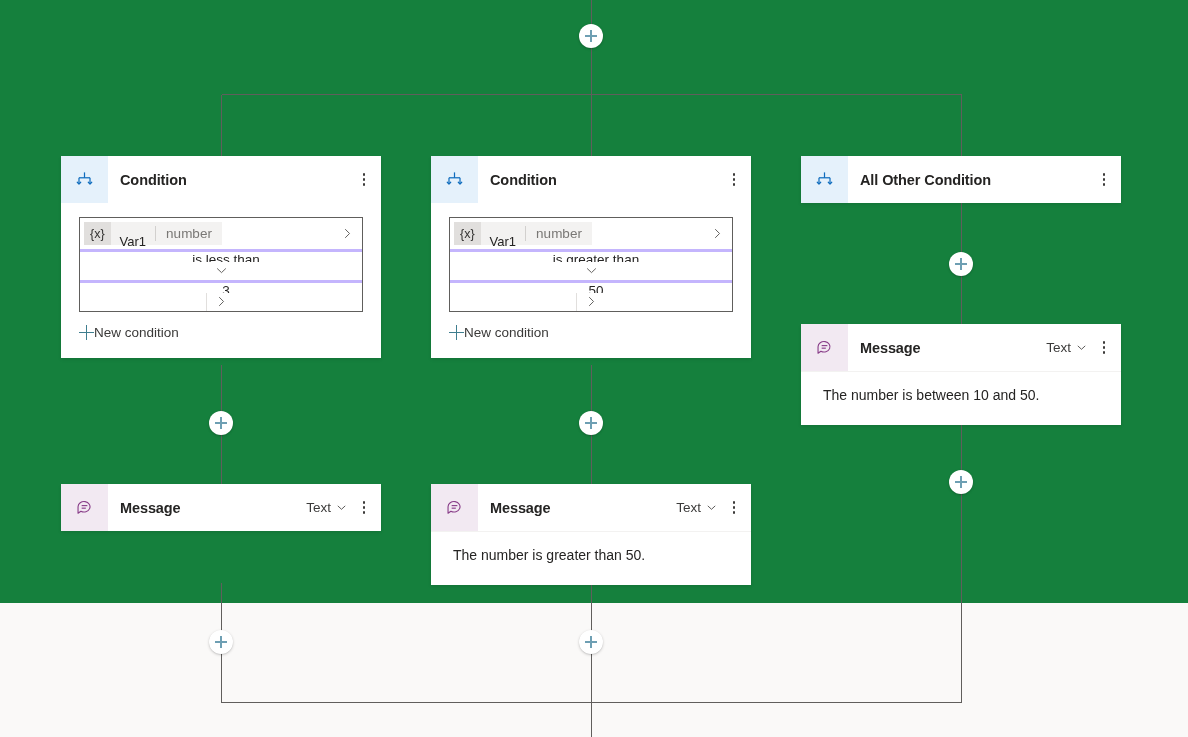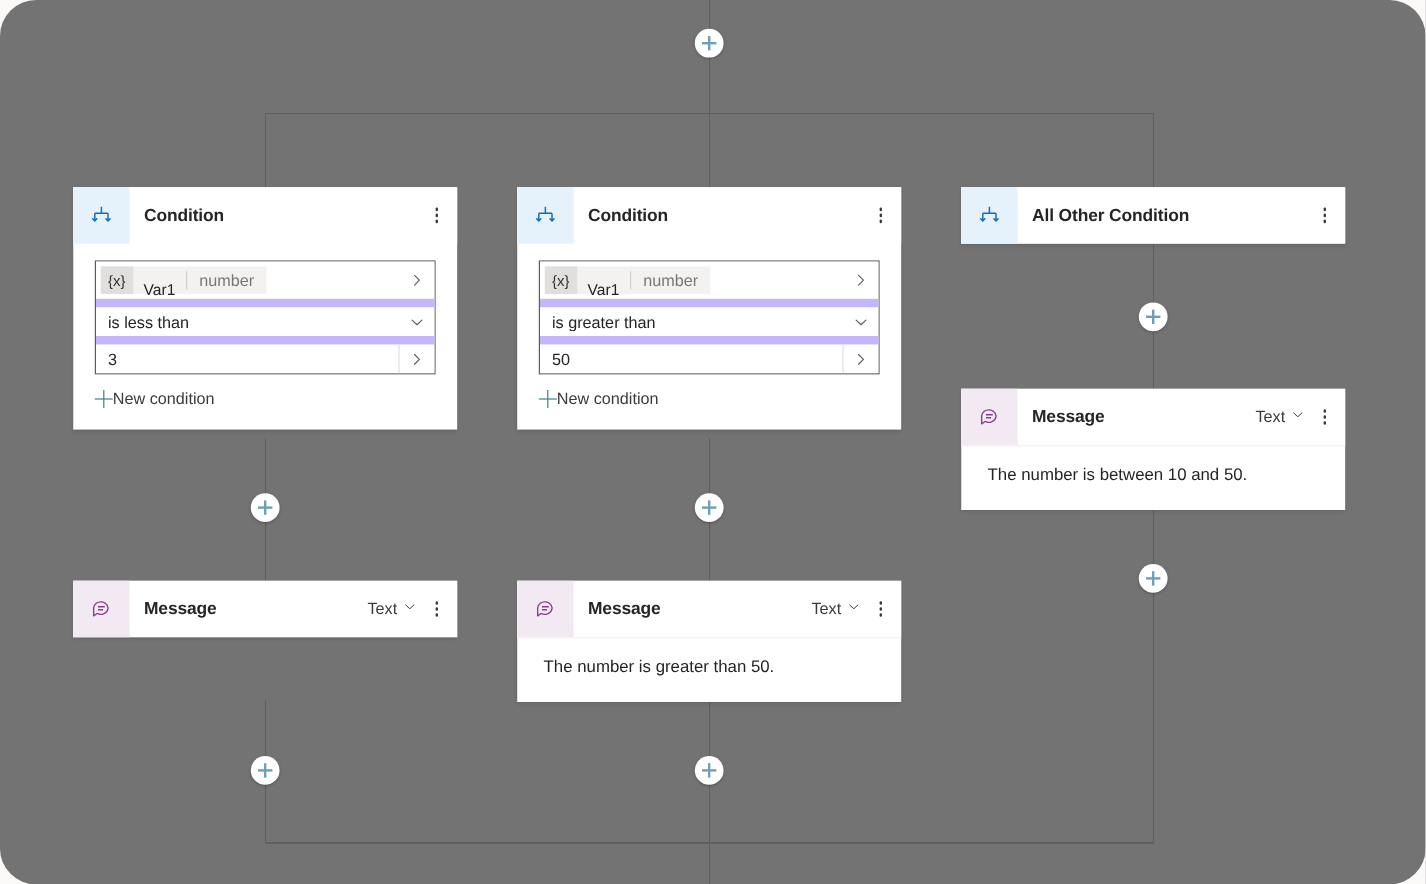--- a/index.html
+++ b/index.html
@@ -4,23 +4,22 @@
 <style>
   * { box-sizing: border-box; margin: 0; padding: 0; }
   html, body {
     width: 1188px; height: 737px;
     background: #faf9f8;
     font-family: "Liberation Sans", sans-serif;
     overflow: hidden;
   }
   #canvas {
     position: relative;
-    width: 1188px; height: 737px;
-    background: #737373;
-    border-radius: 30px;
+    width: 1188px; height: 603px;
+    background: #15803d;
   }
   #wires { position: absolute; left: 0; top: 0; width: 1188px; height: 737px; }
 
   
   .plus-btn {
     position: absolute;
     width: 24px; height: 24px;
     margin-left: -12px; margin-top: -12px;
     background: #ffffff;
     border-radius: 50%;
@@ -56,21 +55,21 @@
     flex: 1 1 auto;
     font-size: 14.5px;
     font-weight: bold;
     color: #252423;
     padding-left: 12px;
     letter-spacing: -0.1px;
     white-space: nowrap;
   }
   .hdr-right { display: flex; align-items: center; gap: 4px; padding-right: 6px; }
   .type-chip {
-    display: flex; gap: 5px;
+    display: flex; align-items: center; gap: 5px;
     font-size: 13.5px; color: #3b3a39;
     padding: 2px 2px 2px 4px;
     cursor: pointer;
   }
   .kebab {
     width: 22px; height: 30px;
     display: flex; flex-direction: column; align-items: center; justify-content: center;
     gap: 2.6px; cursor: pointer;
   }
   .kebab i { width: 2.6px; height: 2.6px; border-radius: 50%; background: #3b3a39; display: block; }
@@ -83,21 +82,21 @@
   }
 
   
   .field-stack { border: 1px solid #605e5c; }
   .field {
     height: 31px;
     display: flex; align-items: center;
     background: #ffffff;
     position: relative;
   }
-  .field + .field { border-top: 7px solid #c4b5fd; }
+  .field + .field { border-top: 3px solid #c4b5fd; flex-direction: column; }
 
   .var-pill {
     display: flex; align-items: stretch; height: 23px;
     background: #f3f2f1; margin-left: 4px;
   }
   .var-key {
     background: #e1dfdd; color: #323130;
     font-size: 12.5px; display: flex; align-items: center;
     padding: 0 6px;
   }

